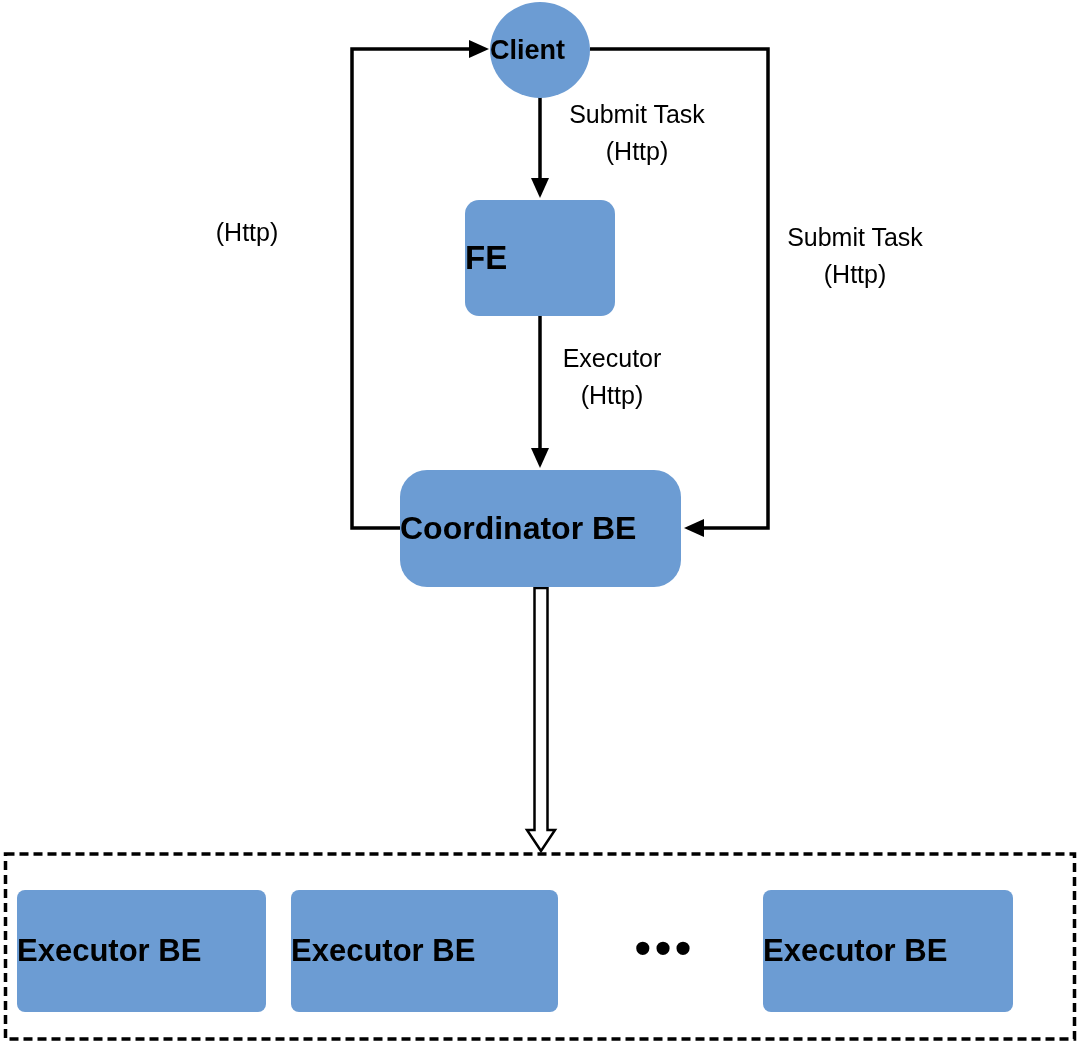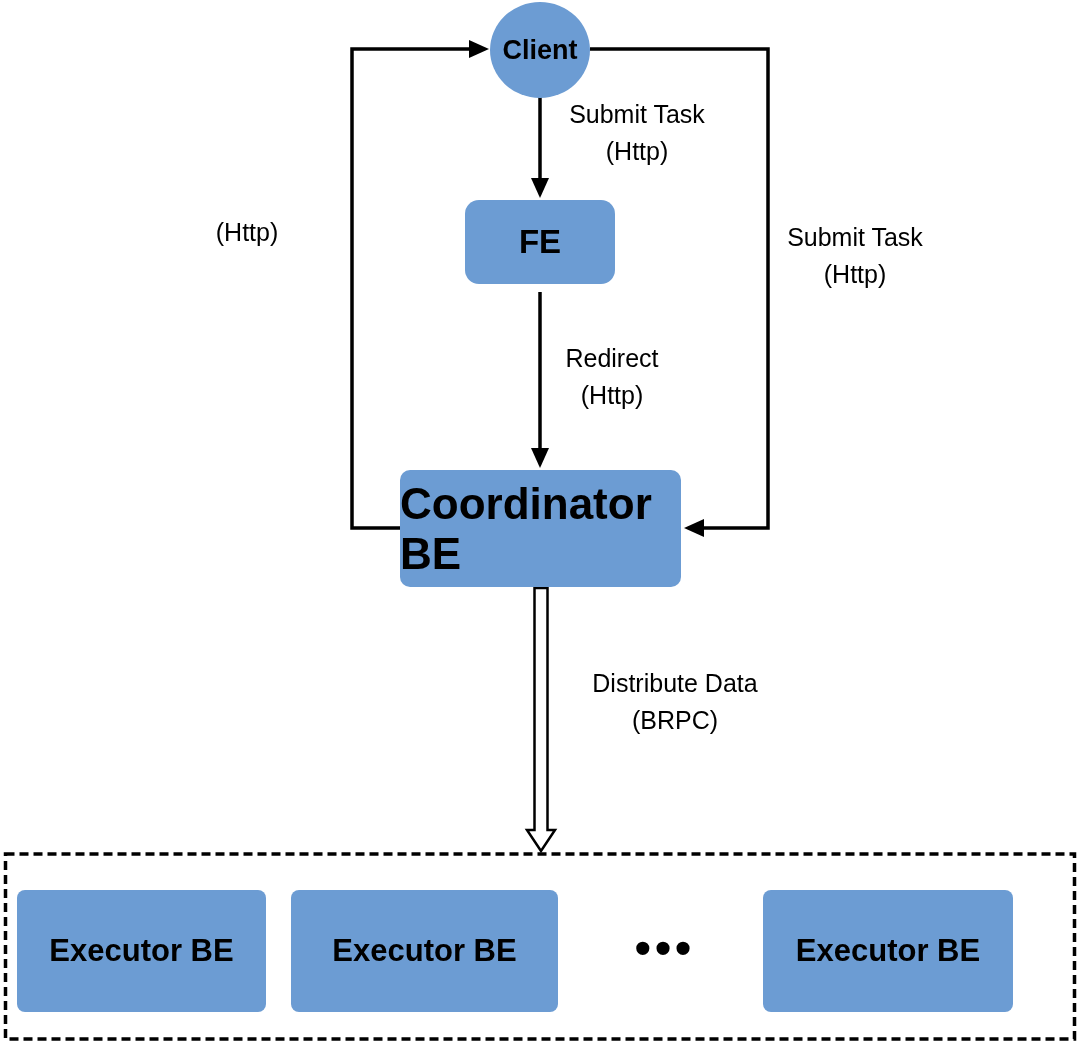--- a/index.html
+++ b/index.html
@@ -21,43 +21,43 @@
   .arrow-line { stroke: var(--line, #000); stroke-width: 3.5; fill: none; }
   .arrow-head { fill: var(--line, #000); stroke: none; }
   .hollow-arrow { fill: #ffffff; stroke: var(--line, #000); stroke-width: 2.5; stroke-linejoin: miter; }
   .dashed-rect { fill: none; stroke: var(--line, #000); stroke-width: 3.5; stroke-dasharray: 9 5; }
 
   .node {
     position: absolute;
     background: var(--node-fill, #6C9CD3);
     display: flex;
     align-items: center;
-    justify-content: center;
+    justify-content: flex-start;
     font-weight: bold;
     color: var(--text, #000);
     z-index: 1;
     box-sizing: border-box;
   }
   .node-client {
     left: 490px; top: 2px;
     width: 100px; height: 96px;
     border-radius: 50%;
     font-size: 27px;
   }
   .node-fe {
     left: 465px; top: 200px;
-    width: 150px; height: 84px;
+    width: 150px; height: 116px;
     border-radius: 14px;
     font-size: 33px;
   }
   .node-coordinator {
     left: 400px; top: 470px;
     width: 281px; height: 117px;
-    border-radius: 10px;
-    font-size: 44px;
+    border-radius: 27px;
+    font-size: 32px;
   }
   .node-executor {
     top: 890px;
     height: 122px;
     border-radius: 8px;
     font-size: 31px;
   }
   .executor-1 { left: 17px;  width: 249px; }
   .executor-2 { left: 291px; width: 267px; }
   .executor-3 { left: 763px; width: 250px; }
@@ -145,31 +145,27 @@
   </div>
 
   <div class="ellipsis">•••</div>
 
   <div class="edge-label label-submit-top">
     <span>Submit Task</span>
     <span>(Http)</span>
   </div>
 
   <div class="edge-label label-redirect">
-    <span>Redirect</span>
+    <span>Executor</span>
     <span>(Http)</span>
   </div>
 
   <div class="edge-label label-return">
     <span>(Http)</span>
   </div>
 
   <div class="edge-label label-submit-right">
     <span>Submit Task</span>
     <span>(Http)</span>
   </div>
 
-  <div class="edge-label label-distribute">
-    <span>Distribute Data</span>
-    <span>(BRPC)</span>
-  </div>
 
 </div>
 
 </body></html>

